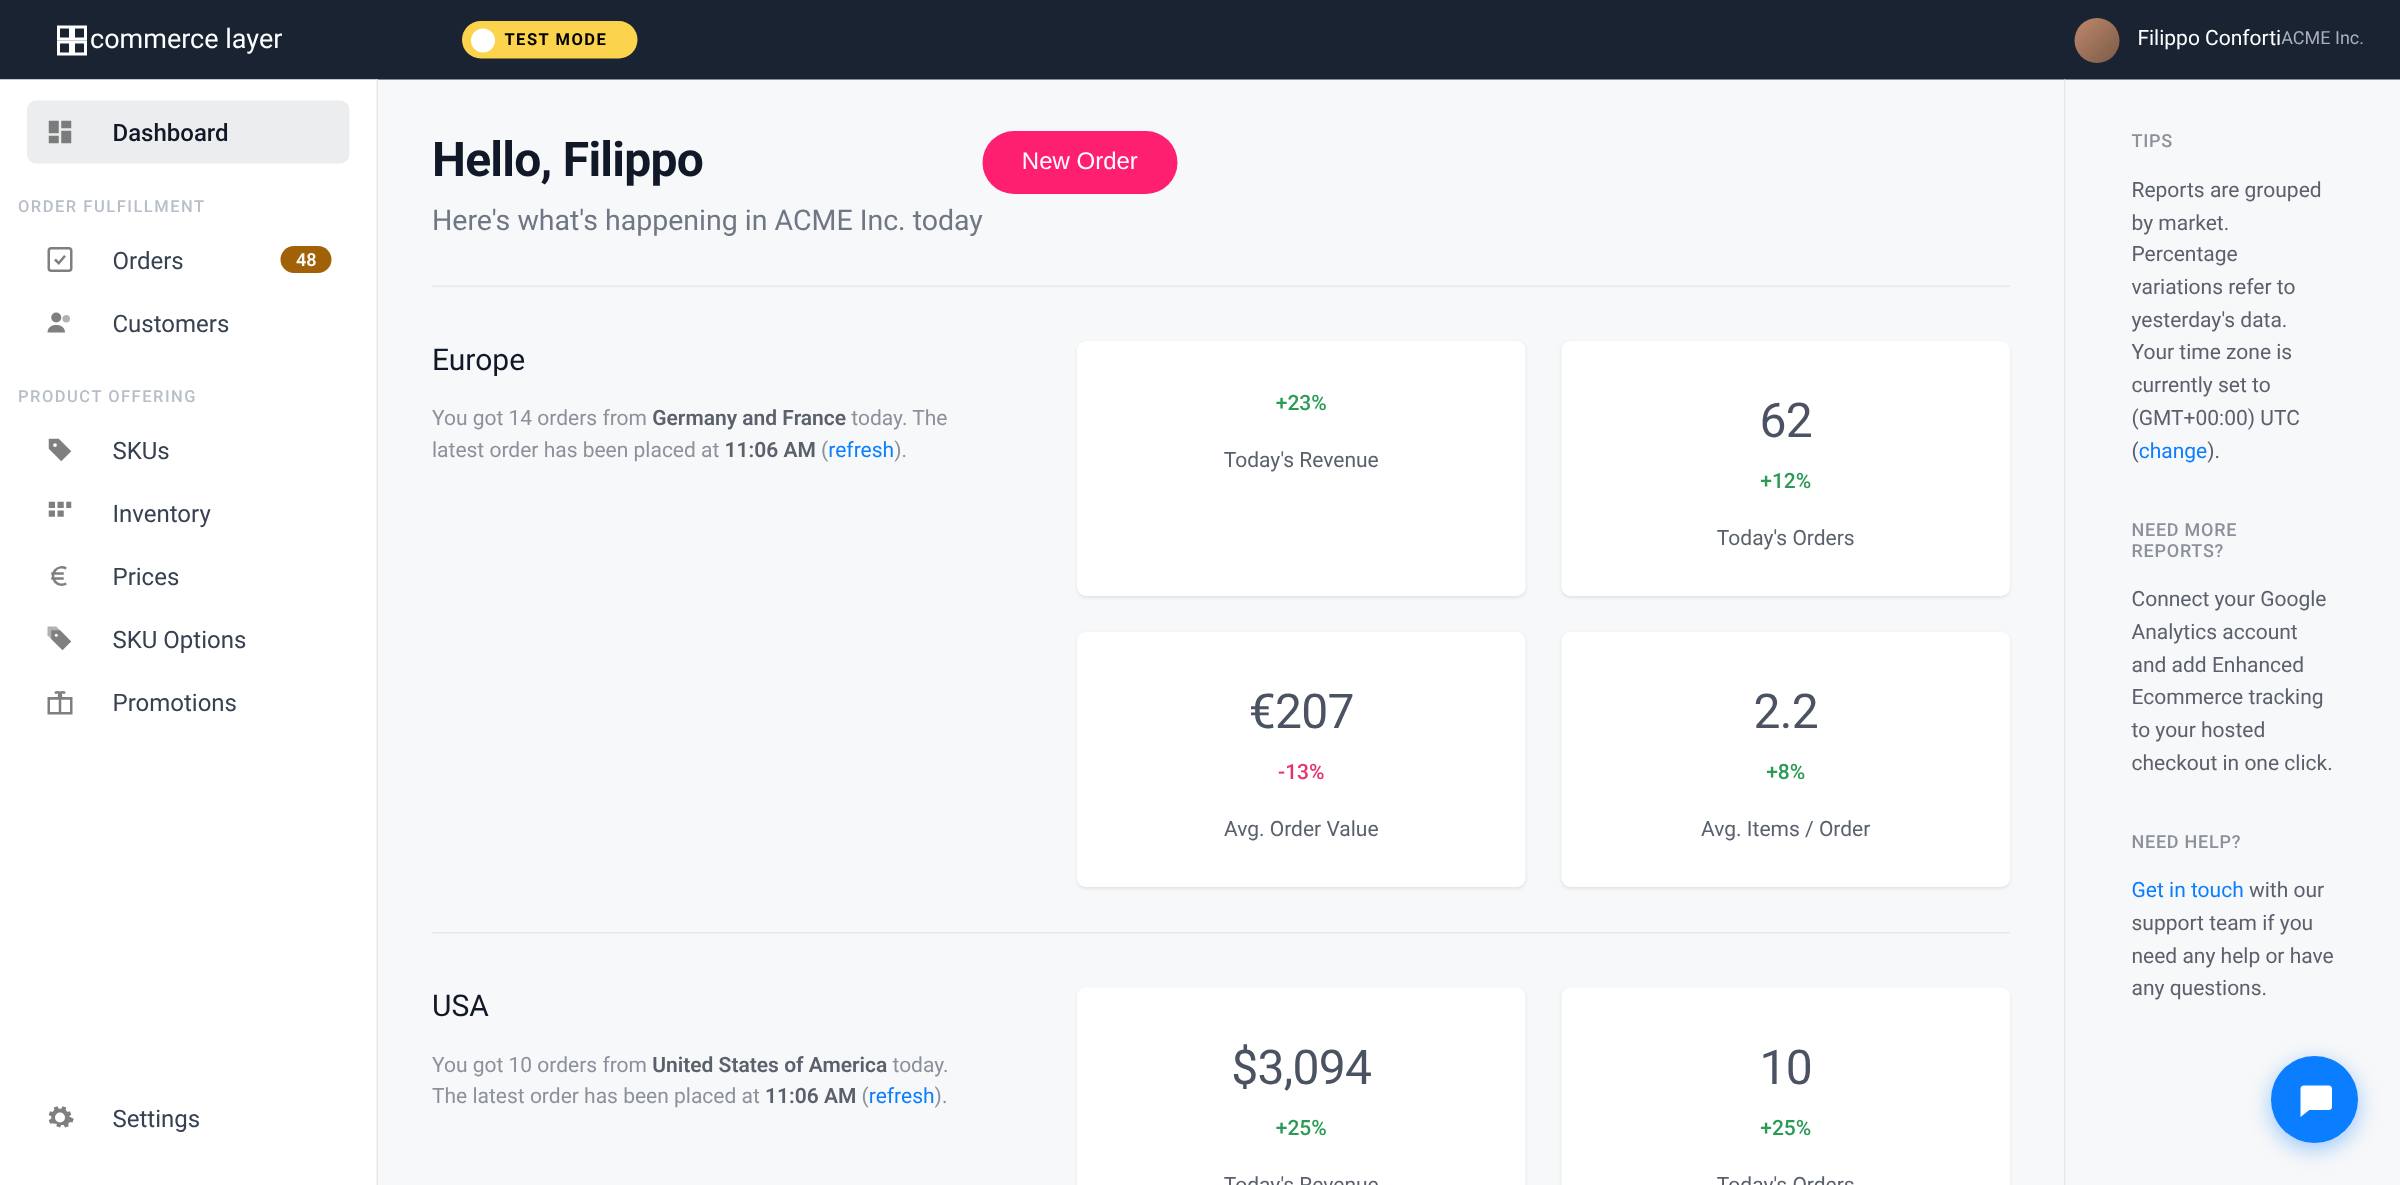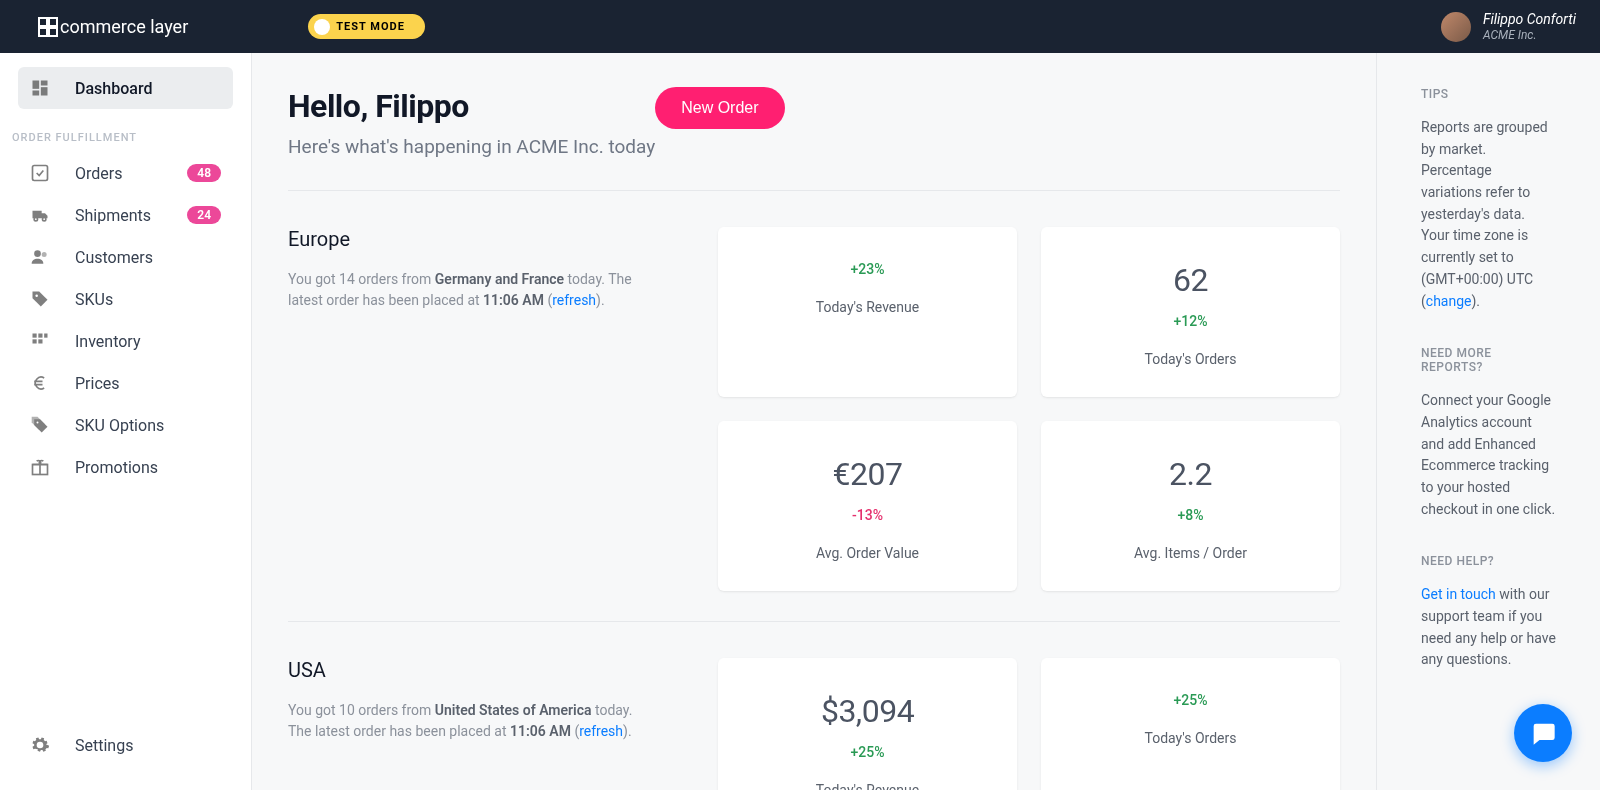--- a/index.html
+++ b/index.html
@@ -7,38 +7,38 @@
 
 
 .topbar { background: #1a2332; height: 53px; display: flex; align-items: center; padding: 0 24px 0 36px; }
 .brand { display: flex; align-items: center; gap: 0; color: #fff; font-size: 18px; font-weight: 400; }
 .brand-icon { width: 24px; height: 24px; display: inline-block; }
 .test-badge { margin-left: 120px; background: #fbd34d; color: #000; font-size: 11px; font-weight: 700; letter-spacing: 1px; padding: 6px 20px 6px 28px; border-radius: 999px; position: relative; }
 .test-badge::before { content: ""; position: absolute; left: 6px; top: 50%; transform: translateY(-50%); width: 16px; height: 16px; background: #fff; border-radius: 50%; }
 .topbar-spacer { flex: 1; }
 .user-block { display: flex; align-items: center; gap: 12px; color: #fff; }
 .avatar { width: 30px; height: 30px; border-radius: 50%; background: linear-gradient(135deg,#c0886a,#7a5a48); display: inline-block; }
-.user-meta { display: flex; flex-direction: column; line-height: 1.2; font-style: italic; }
+.user-meta { display: flex; flex-direction: row; line-height: 1.2; }
 .user-name { font-size: 14px; color: #fff; }
 .user-org { font-size: 12px; color: #a8b0bb; }
 
 
 .shell { display: flex; height: calc(790px - 53px); }
 .sidebar { width: 252px; background: #fff; border-right: 1px solid #e6e8eb; padding-top: 14px; display: flex; flex-direction: column; }
 .content { flex: 1; overflow-y: auto; padding: 34px 36px 0 36px; }
 .tips-panel { width: 224px; border-left: 1px solid #e6e8eb; padding: 34px 44px; font-size: 14px; }
 
 
 .nav-list { list-style: none; padding: 0 18px; }
 .nav-section { font-size: 11px; letter-spacing: 1px; color: #b8bec7; padding: 22px 12px 8px 12px; font-weight: 500; }
 .nav-item { display: flex; align-items: center; gap: 14px; padding: 11px 12px; border-radius: 6px; font-size: 16px; color: #374151; cursor: pointer; }
 .nav-item.active { background: #ebedef; color: #111827; font-weight: 500; }
 .nav-item .nav-icon { width: 20px; height: 20px; opacity: .75; display: inline-flex; align-items: center; justify-content: center; }
 .nav-item .nav-label { flex: 1; margin-left: 11px; }
-.nav-badge { background: #ec4899; color: #fff; font-size: 12px; font-weight: 600; padding: 2px 10px; border-radius: 999px; }
+.nav-badge { background: #a16207; color: #fff; font-size: 12px; font-weight: 600; padding: 2px 10px; border-radius: 999px; }
 .sidebar-footer { margin-top: auto; padding: 0 18px 24px 18px; }
 
 
 .page-header { display: flex; justify-content: flex-start; align-items: flex-start; padding-bottom: 32px; border-bottom: 1px solid #e6e8eb; }
 .page-title { font-size: 32px; font-weight: 700; color: #111827; margin-bottom: 10px; letter-spacing: -0.5px; }
 .page-subtitle { font-size: 19px; color: #6f7785; }
 .btn-pink { background: #ff1f71; color: #fff; border: none; font-size: 16px; padding: 12px 26px; border-radius: 999px; cursor: pointer; font-weight: 500; }
 
 
 .market { padding-top: 36px; padding-bottom: 30px; border-bottom: 1px solid #e6e8eb; display: flex; gap: 60px; }
@@ -116,40 +116,30 @@
               <rect x="3" y="3" width="18" height="18" rx="2"></rect>
               <path d="M8 12l3 3 5-6"></path>
             </svg>
           </span>
         <span class="nav-label">Orders</span>
         <span class="nav-badge">48</span>
       </li>
       <li class="nav-item">
         <span class="nav-icon">
             <svg width="20" height="20" viewBox="0 0 24 24" fill="#555">
-              <path d="M3 7h11v9H3zM14 10h4l3 3v3h-7z"></path>
-              <circle cx="7" cy="17" r="2" fill="#fff" stroke="#555" stroke-width="2"></circle>
-              <circle cx="17" cy="17" r="2" fill="#fff" stroke="#555" stroke-width="2"></circle>
-            </svg>
-          </span>
-        <span class="nav-label">Shipments</span>
-        <span class="nav-badge">24</span>
-      </li>
-      <li class="nav-item">
-        <span class="nav-icon">
-            <svg width="20" height="20" viewBox="0 0 24 24" fill="#555">
               <circle cx="9" cy="8" r="4"></circle>
               <path d="M2 20c0-4 3-6 7-6s7 2 7 6"></path>
               <circle cx="17" cy="9" r="3" opacity=".6"></circle>
             </svg>
           </span>
         <span class="nav-label">Customers</span>
       </li>
     </ul>
 
+    <div class="nav-section">PRODUCT OFFERING</div>
     <ul class="nav-list">
       <li class="nav-item">
         <span class="nav-icon">
             <svg width="20" height="20" viewBox="0 0 24 24" fill="#555">
               <path d="M3 3h8l10 10-8 8L3 11z"></path>
               <circle cx="8" cy="8" r="1.5" fill="#fff"></circle>
             </svg>
           </span>
         <span class="nav-label">SKUs</span>
       </li>
@@ -254,20 +244,21 @@
           <span>You got 10 orders from </span><b>United States of America</b><span> today. The latest order has been placed at </span><b>11:06 AM</b> (<span class="link">refresh</span>).
         </p>
       </div>
       <div class="stat-grid">
         <div class="stat-card">
           <div class="stat-value">$3,094</div>
           <div class="stat-change pos">+25%</div>
           <div class="stat-label">Today's Revenue</div>
         </div>
         <div class="stat-card">
+          <div class="stat-value">10</div>
           <div class="stat-change pos">+25%</div>
           <div class="stat-label">Today's Orders</div>
         </div>
       </div>
     </section>
   </main>
 
   <aside class="tips-panel">
     <h4>TIPS</h4>
     <p>

